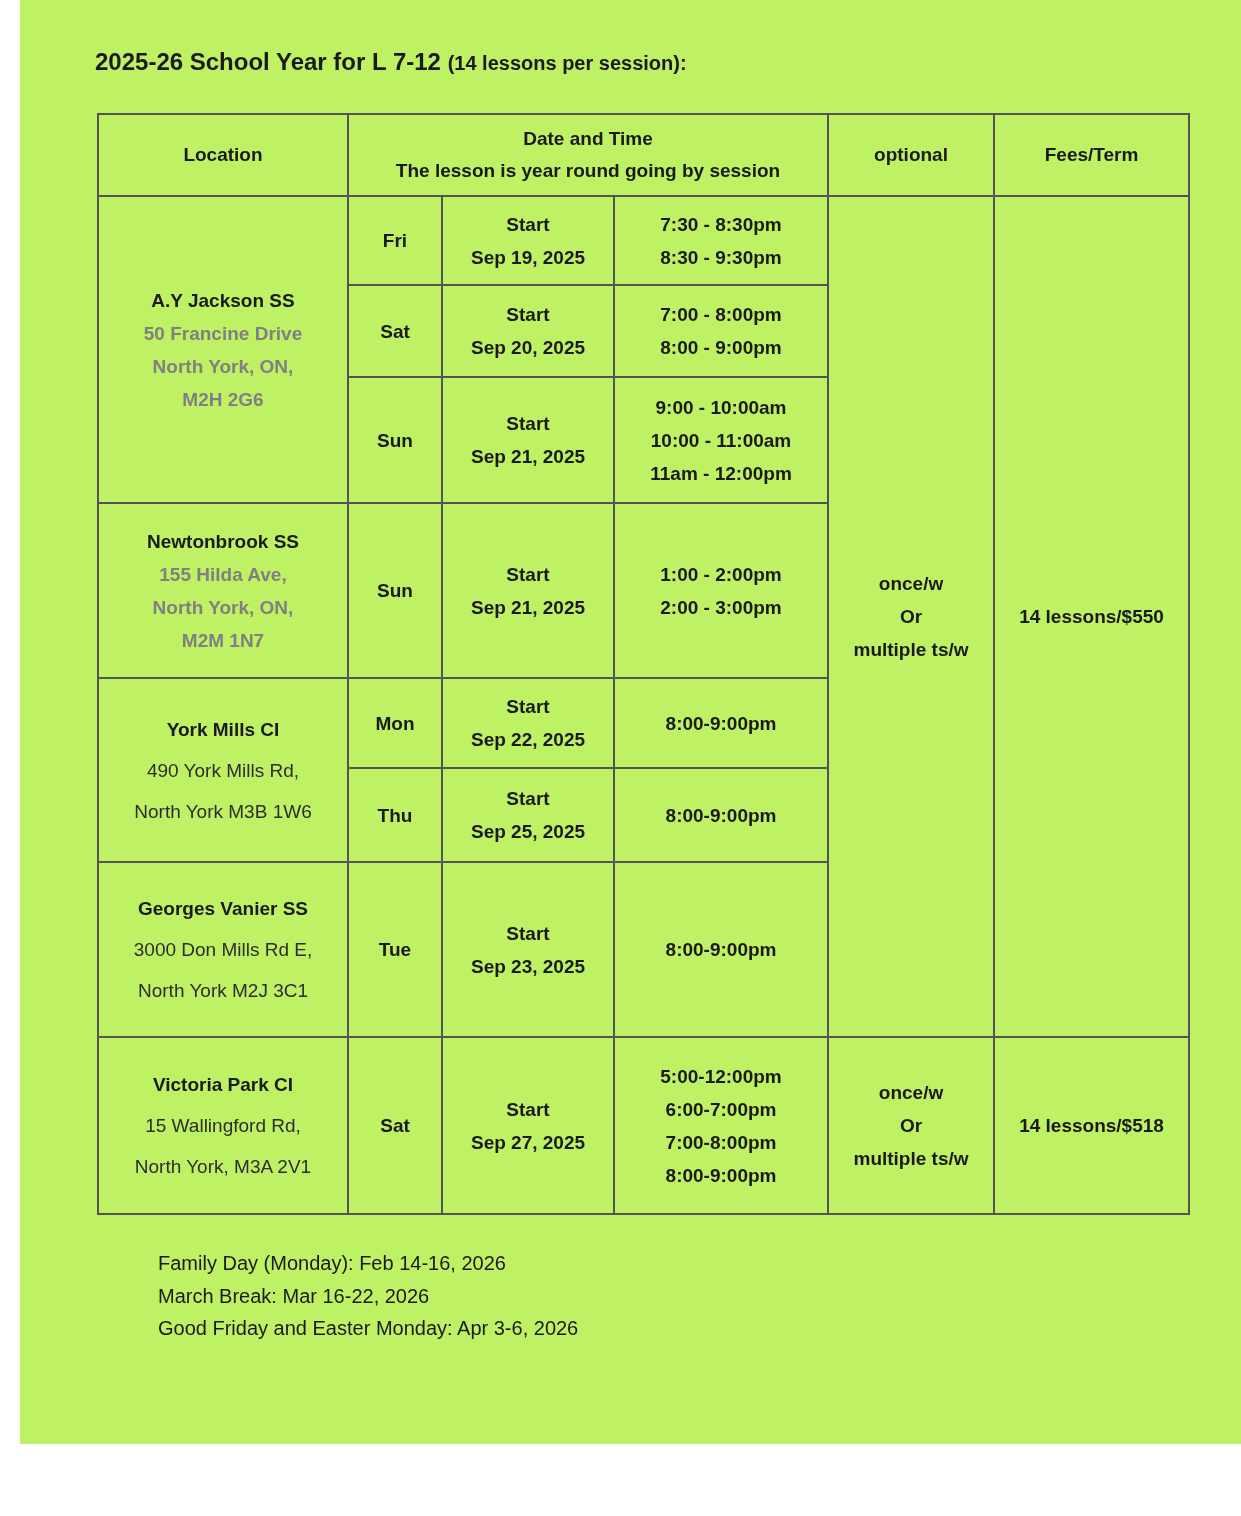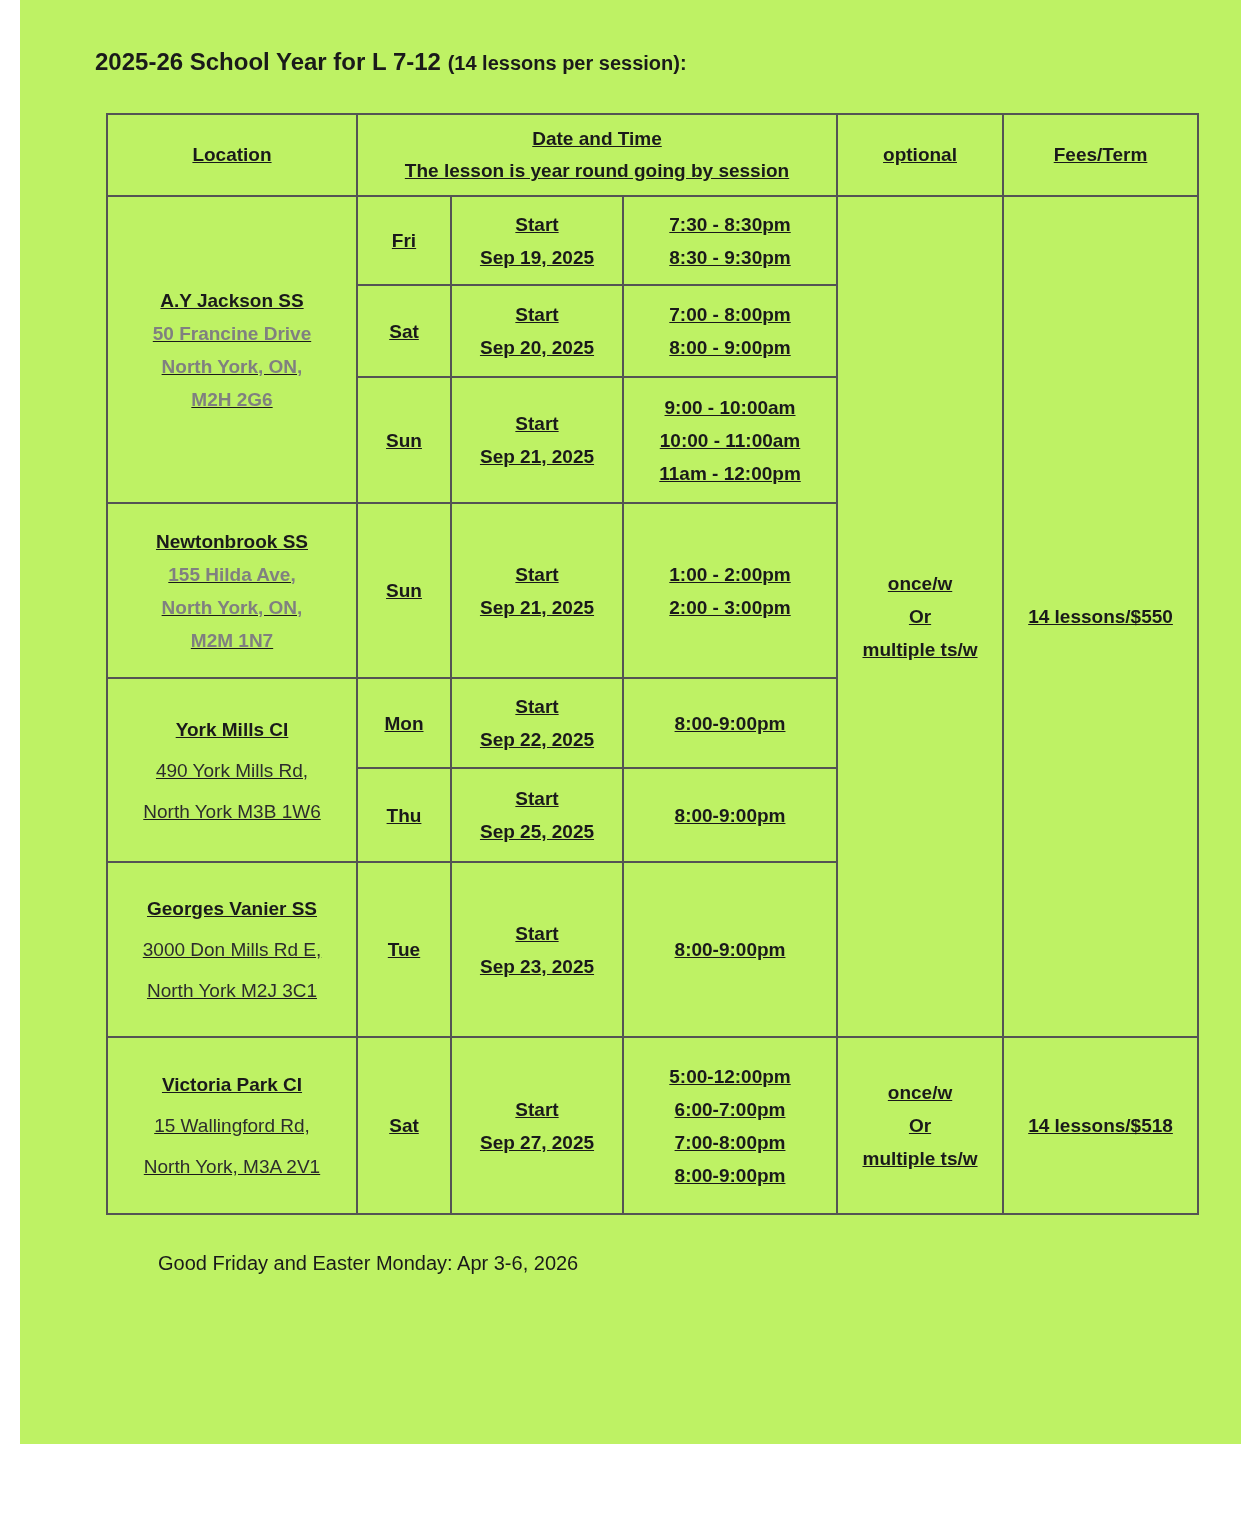--- a/index.html
+++ b/index.html
@@ -21,25 +21,24 @@
     position: absolute;
     left: 75px; top: 48px;
     font-size: 24px;
     font-weight: bold;
     white-space: nowrap;
   }
   .doc-title .paren { font-size: 20px; }
 
   table.schedule {
     position: absolute;
-    left: 86px; top: 113px;
+    left: 77px; top: 113px;
     width: 1091px;
     border-collapse: collapse;
     table-layout: fixed;
-    text-decoration: underline;
   }
   .schedule td, .schedule th {
     border: 2px solid #545454;
     padding: 0;
     text-align: center;
     vertical-align: middle;
     font-size: 19px;
     font-weight: bold;
     color: #1a1a1a;
   }
@@ -261,17 +260,19 @@
       </td>
       <td>
         <div class="line">14 lessons/$518</div>
       </td>
     </tr>
   </tbody>
     </table>
 
   <div class="notes">
     <div class="note-items">
+      <div class="note-item">Family Day (Monday): Feb 14-16, 2026</div>
+      <div class="note-item">March Break: Mar 16-22, 2026</div>
       <div class="note-item">Good Friday and Easter Monday: Apr 3-6, 2026</div>
     </div>
   </div>
 
 </div>
 
 </body></html>

